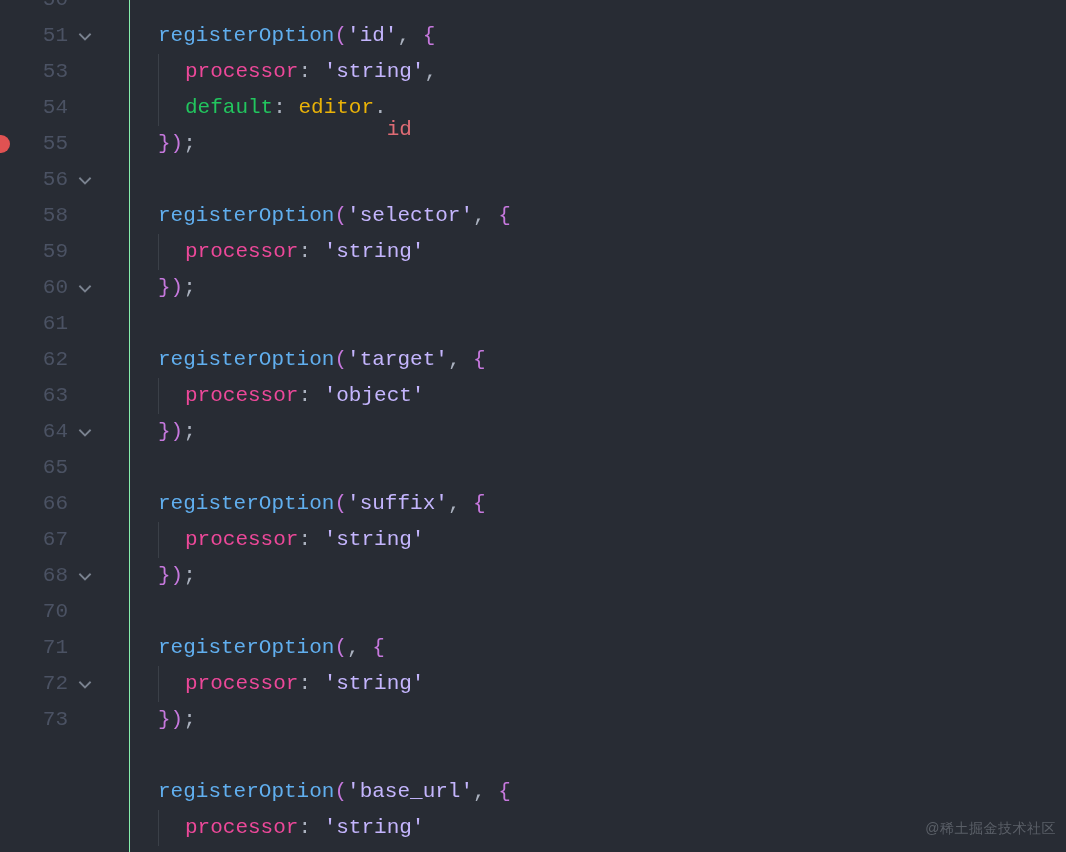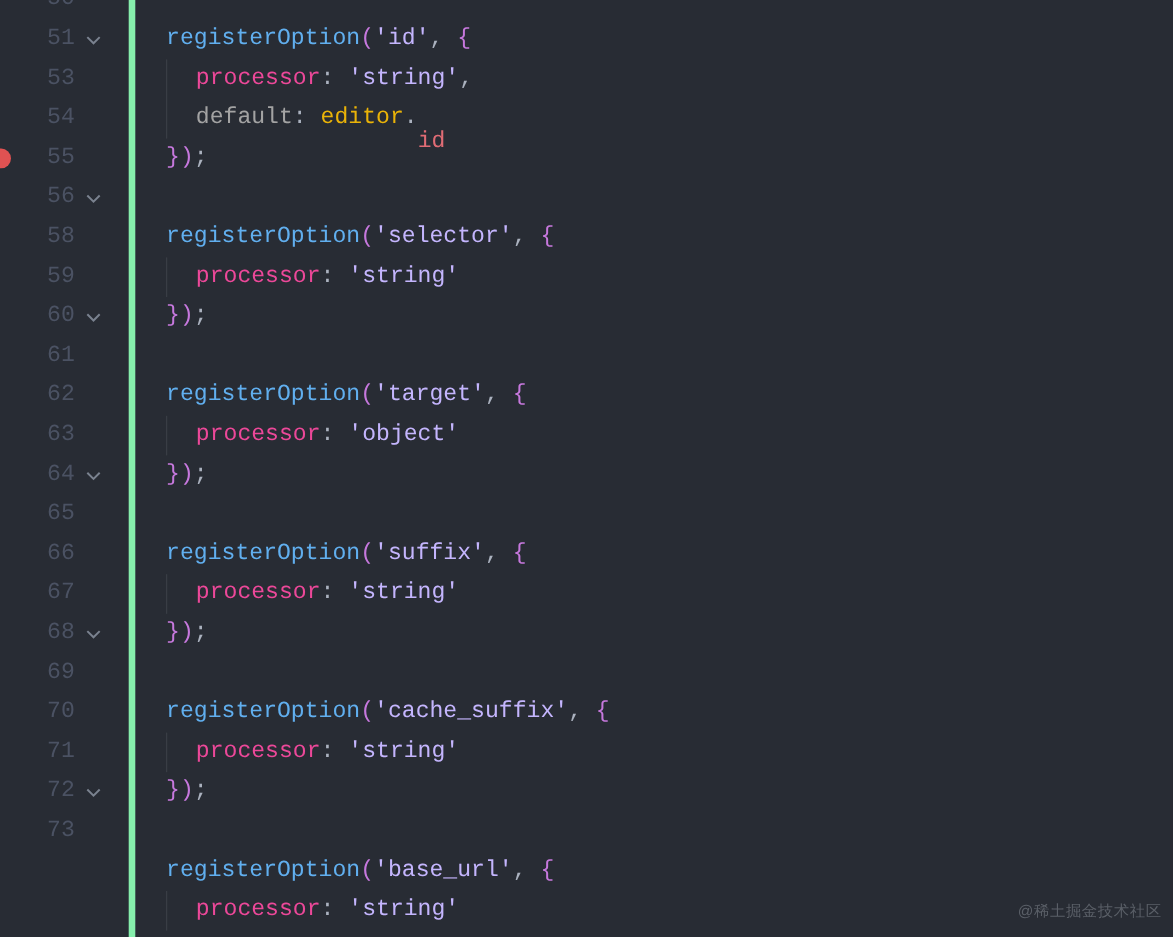--- a/index.html
+++ b/index.html
@@ -10,20 +10,21 @@
     line-height: 36px;
     color: #abb2bf;
     overflow: hidden;
     width: 1066px;
     height: 852px;
     position: relative;
   }
   .editor {
     display: flex;
     height: 100%;
+    gap: 12px;
   }
   .gutter {
     width: 117px;
     flex: none;
     padding-top: 0;
     user-select: none;
     position: relative;
   }
   .gutter-row {
     height: 36px;
@@ -51,21 +52,21 @@
     left: 0; top: 50%;
     transform: translateY(-50%);
     width: 10px; height: 18px;
     background: #e05252;
     border-top-right-radius: 10px;
     border-bottom-right-radius: 10px;
   }
   .code-area {
     position: relative;
     flex: 1;
-    border-left: 6px solid #86efac;
+    border-left: 1px solid #86efac;
   }
   .code-line {
     height: 36px;
     display: flex;
     align-items: center;
     white-space: pre;
     padding-left: 28px;
   }
   .indent-guide {
     display: inline-block;
@@ -76,21 +77,21 @@
   }
   .line-first { margin-top: -18px; } 
 
   
   .tok-fn    { color: #61afef; }            
   .tok-str   { color: #c4b5fd; }            
   .tok-key   { color: #ec4899; }            
   .tok-prop  { color: #e06c75; margin-top: 44px; }            
   .tok-var   { color: #eab308; }            
   .tok-pun   { color: #abb2bf; }            
-  .tok-def   { color: #a3a3a3; }            
+  .tok-def   { color: #22c55e; }            
   .tok-brace { color: #c678dd; }            
 
   .watermark {
     position: absolute;
     right: 10px;
     bottom: 6px;
     font-family: -apple-system, "PingFang SC", "Microsoft YaHei", sans-serif;
     font-size: 14px;
     color: #5a5f67;
     letter-spacing: 0.5px;
@@ -184,24 +185,20 @@
       </div>
       <div class="gutter-row">
         <div class="line-number">68</div>
         <div class="fold">
           <svg viewBox="0 0 16 16" fill="none" stroke="currentColor" stroke-width="1.6">
             <polyline points="3,6 8,11 13,6"></polyline>
           </svg>
         </div>
       </div>
       <div class="gutter-row">
-        <div class="line-number">69</div>
-        <div class="fold"></div>
-      </div>
-      <div class="gutter-row">
         <div class="line-number">70</div>
         <div class="fold"></div>
       </div>
       <div class="gutter-row">
         <div class="line-number">71</div>
         <div class="fold"></div>
       </div>
       <div class="gutter-row">
         <div class="line-number">72</div>
         <div class="fold">
@@ -227,21 +224,21 @@
       <div class="code-line"><span class="tok-brace">}</span><span class="tok-brace">)</span><span class="tok-pun">;</span></div>
       <div class="code-line"></div>
       <div class="code-line"><span class="tok-fn">registerOption</span><span class="tok-brace">(</span><span class="tok-str">'target'</span><span class="tok-pun">, </span><span class="tok-brace">{</span></div>
       <div class="code-line"><span class="indent-guide"></span><span class="tok-key">processor</span><span class="tok-pun">: </span><span class="tok-str">'object'</span></div>
       <div class="code-line"><span class="tok-brace">}</span><span class="tok-brace">)</span><span class="tok-pun">;</span></div>
       <div class="code-line"></div>
       <div class="code-line"><span class="tok-fn">registerOption</span><span class="tok-brace">(</span><span class="tok-str">'suffix'</span><span class="tok-pun">, </span><span class="tok-brace">{</span></div>
       <div class="code-line"><span class="indent-guide"></span><span class="tok-key">processor</span><span class="tok-pun">: </span><span class="tok-str">'string'</span></div>
       <div class="code-line"><span class="tok-brace">}</span><span class="tok-brace">)</span><span class="tok-pun">;</span></div>
       <div class="code-line"></div>
-      <div class="code-line"><span class="tok-fn">registerOption</span><span class="tok-brace">(</span><span class="tok-str">'cache_suffix'</span><span class="tok-pun">, </span><span class="tok-brace">{</span></div>
+      <div class="code-line"><span class="tok-fn">registerOption</span><span class="tok-brace">(</span><span class="tok-pun">, </span><span class="tok-brace">{</span></div>
       <div class="code-line"><span class="indent-guide"></span><span class="tok-key">processor</span><span class="tok-pun">: </span><span class="tok-str">'string'</span></div>
       <div class="code-line"><span class="tok-brace">}</span><span class="tok-brace">)</span><span class="tok-pun">;</span></div>
       <div class="code-line"></div>
       <div class="code-line"><span class="tok-fn">registerOption</span><span class="tok-brace">(</span><span class="tok-str">'base_url'</span><span class="tok-pun">, </span><span class="tok-brace">{</span></div>
       <div class="code-line"><span class="indent-guide"></span><span class="tok-key">processor</span><span class="tok-pun">: </span><span class="tok-str">'string'</span></div>
     </div>
 </div>
 
 <div class="watermark">@稀土掘金技术社区</div>
 

